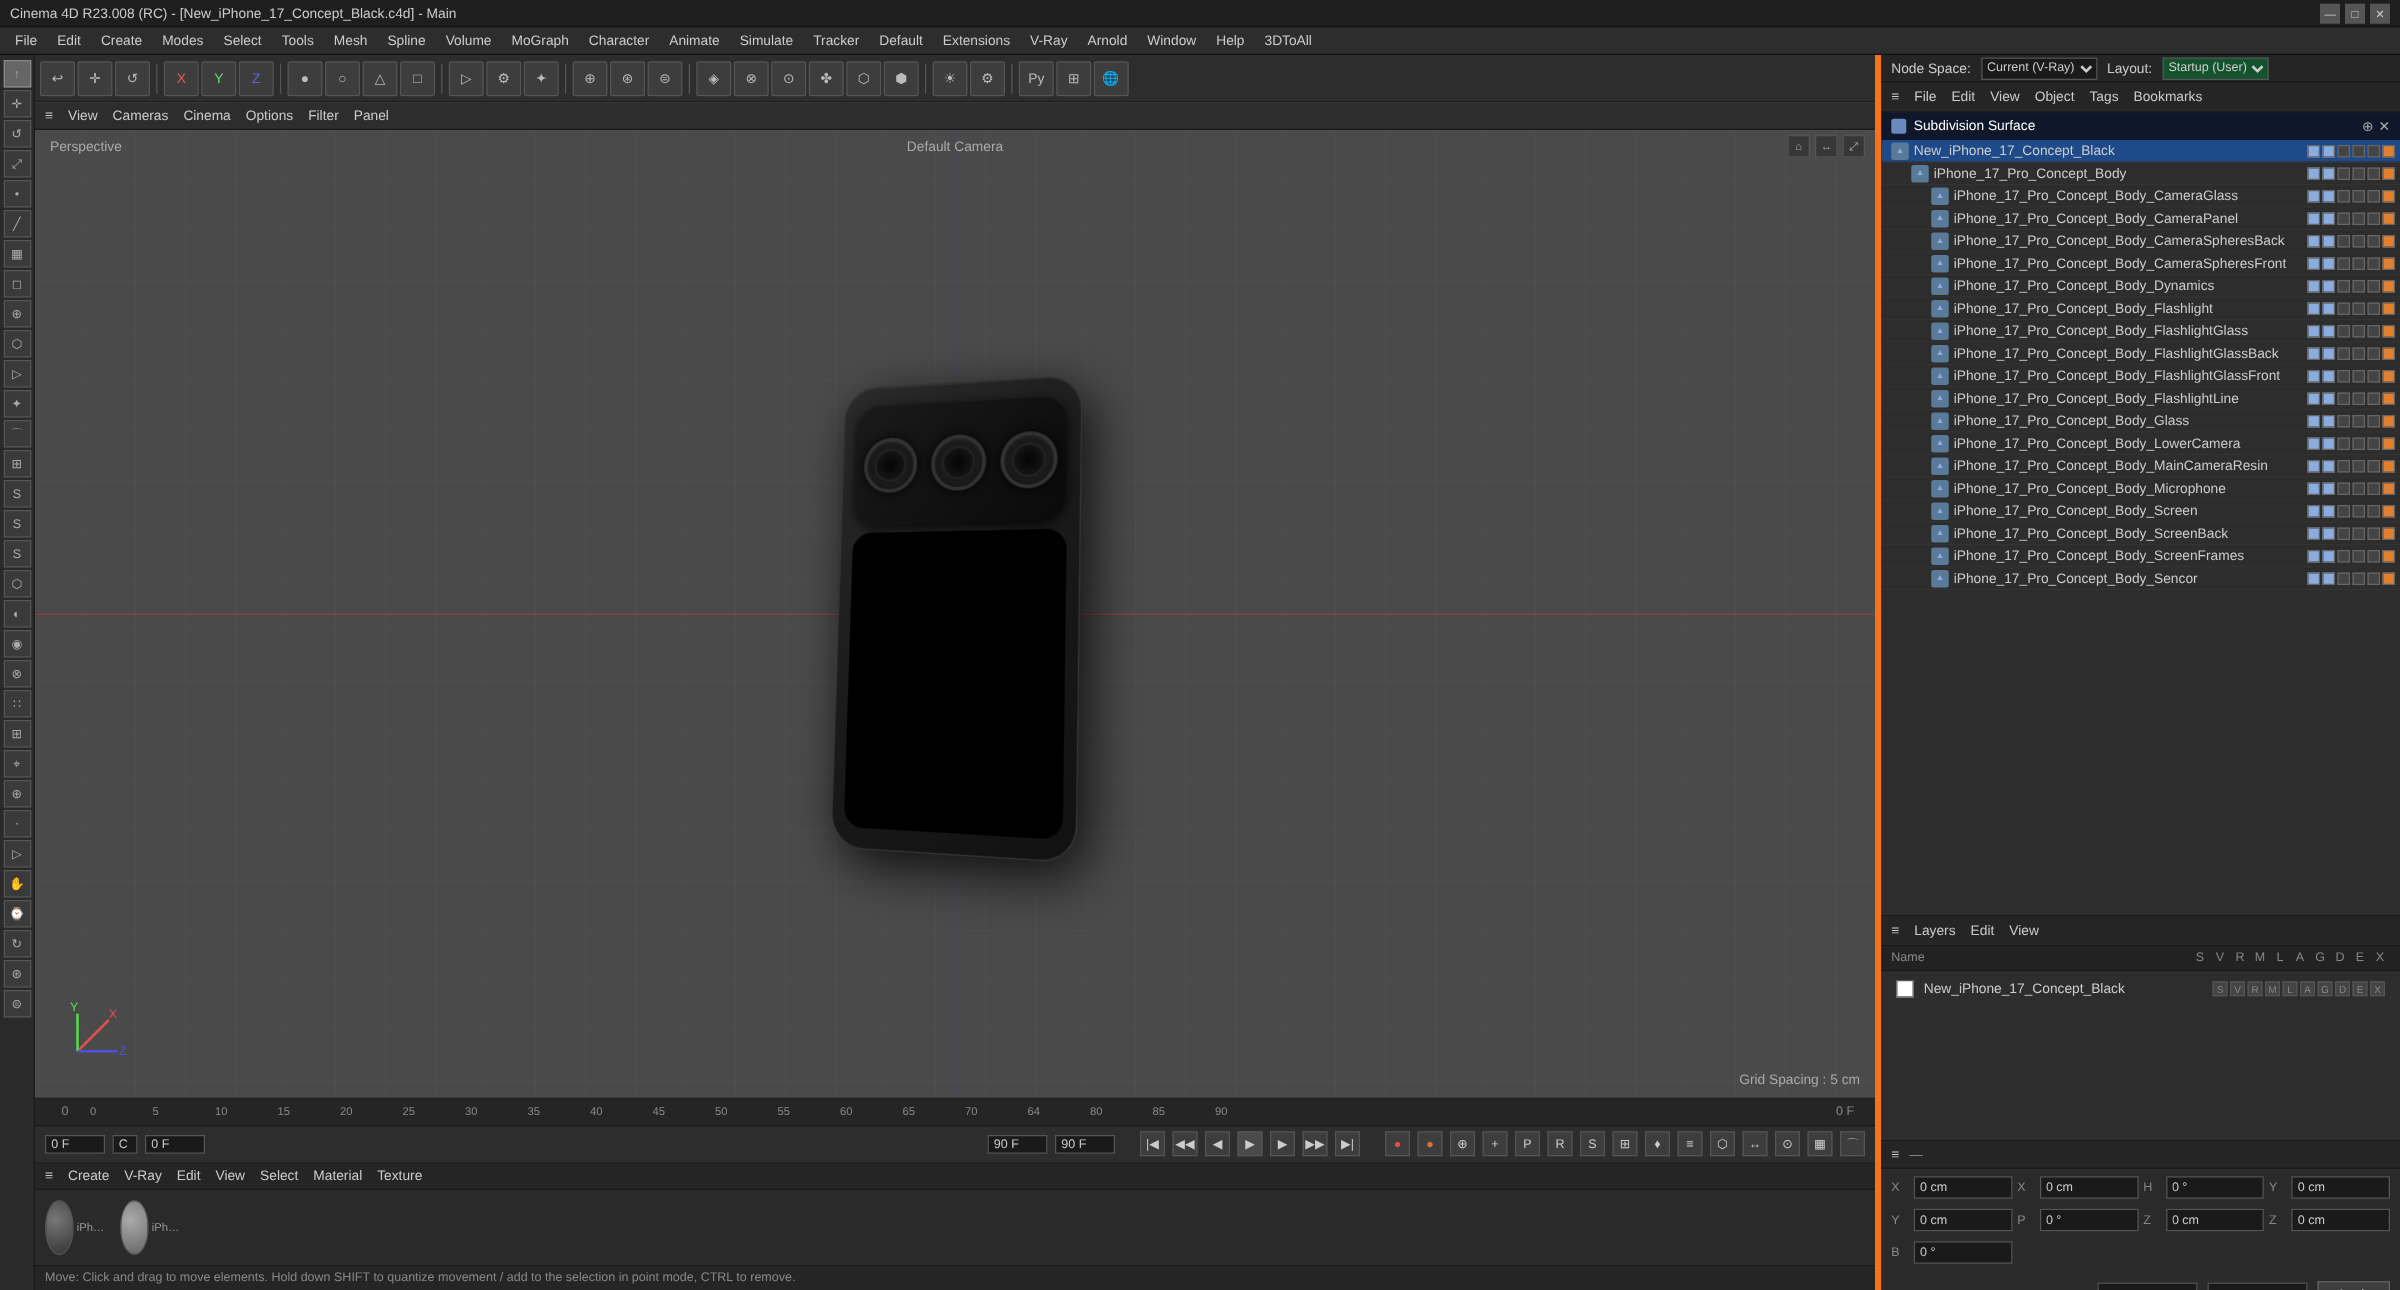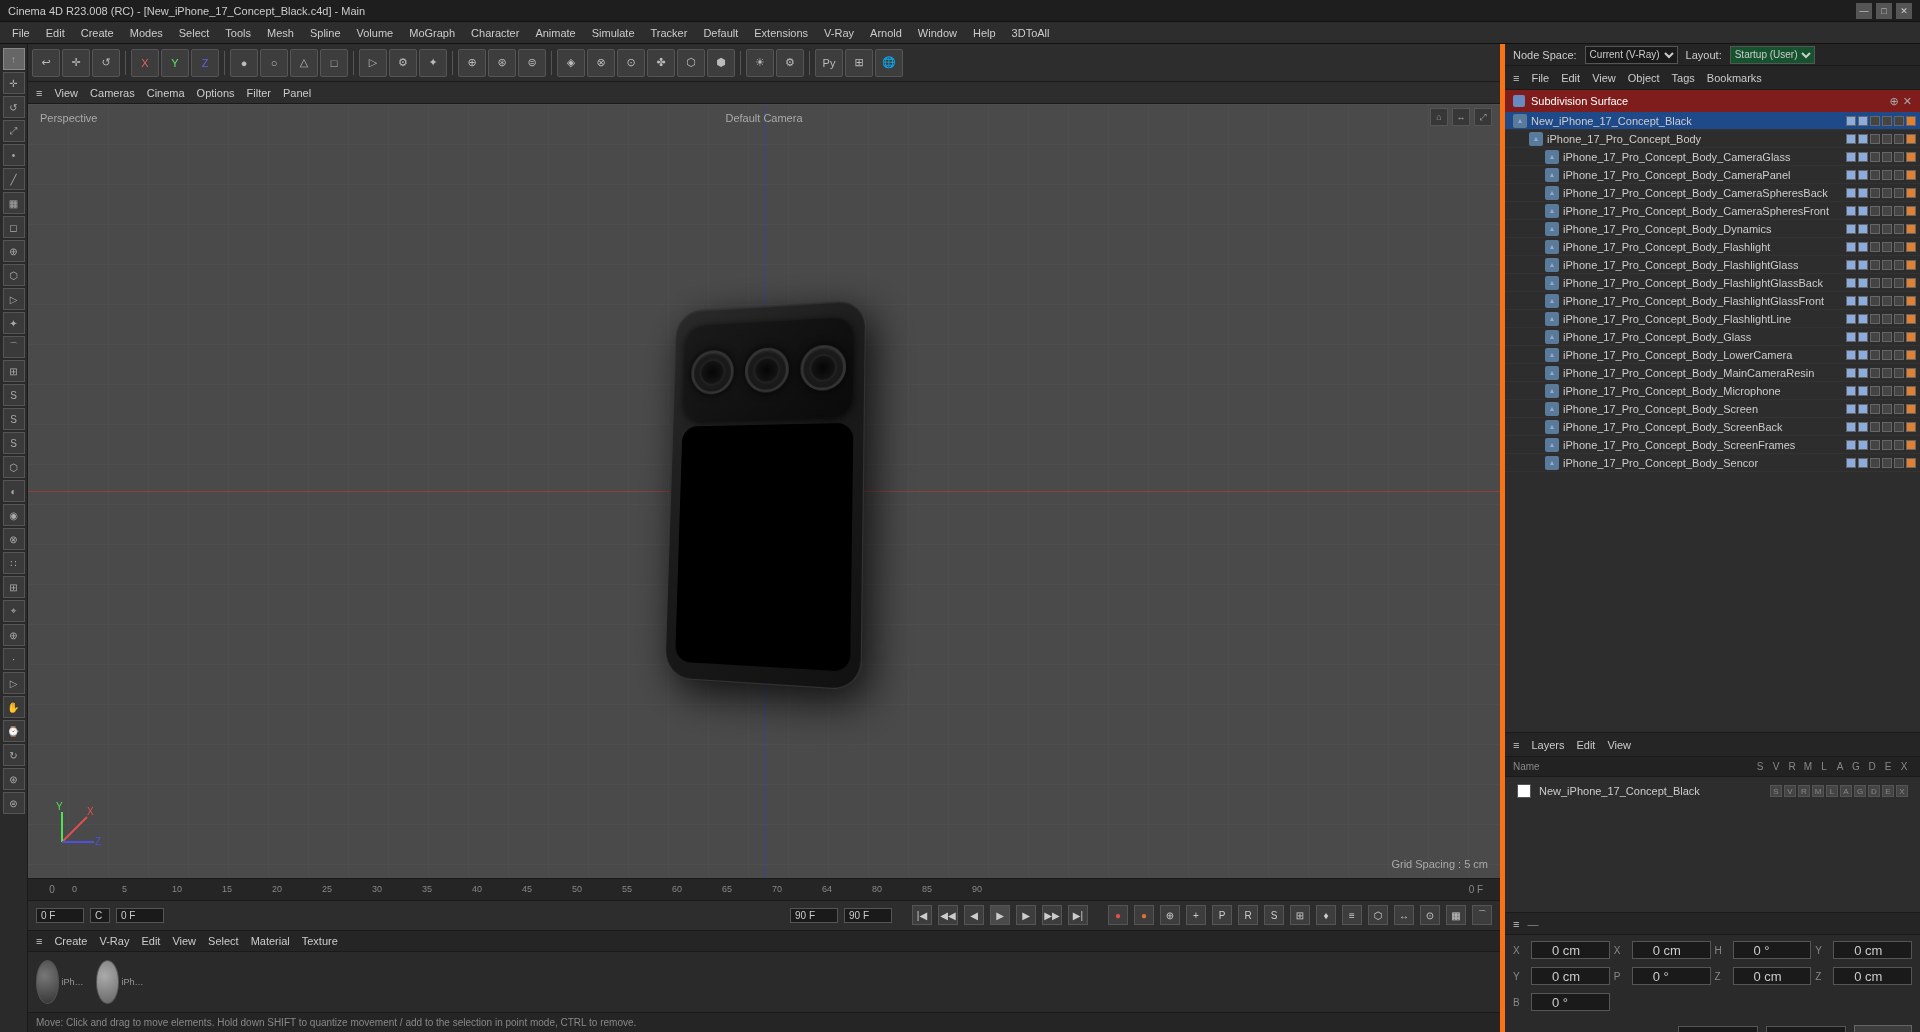--- a/index.html
+++ b/index.html
@@ -421,21 +421,21 @@
       background: #252525;
       display: flex;
       align-items: center;
       padding: 0 8px;
       gap: 12px;
       border-bottom: 1px solid #1a1a1a;
     }
     .om-menu { font-size: 11px; color: #ccc; cursor: pointer; }
     #om-title-bar {
       height: 22px;
-      background: #7f1d1d;
+      background: #0f172a;
       display: flex;
       align-items: center;
       padding: 0 8px;
       justify-content: space-between;
     }
     #om-object-list {
       flex: 1;
       overflow-y: auto;
       background: #2d2d2d;
     }
@@ -569,22 +569,22 @@
       grid-template-columns: 1fr 1fr 1fr 1fr;
       gap: 4px;
       font-size: 10px;
     }
     .pp-label { color: #888; width: 14px; }
     .pp-input {
       flex: 1;
       background: #1a1a1a;
       border: 1px solid #555;
       color: #ccc;
-      font-size: 13px;
-      padding: 1px 20px;
+      font-size: 10px;
+      padding: 1px 4px;
       height: 18px;
     }
     #pp-bottom {
       display: flex;
       align-items: center;
       justify-content: flex-end;
       gap: 8px;
       padding: 4px 8px;
     }
     .pp-dropdown {

